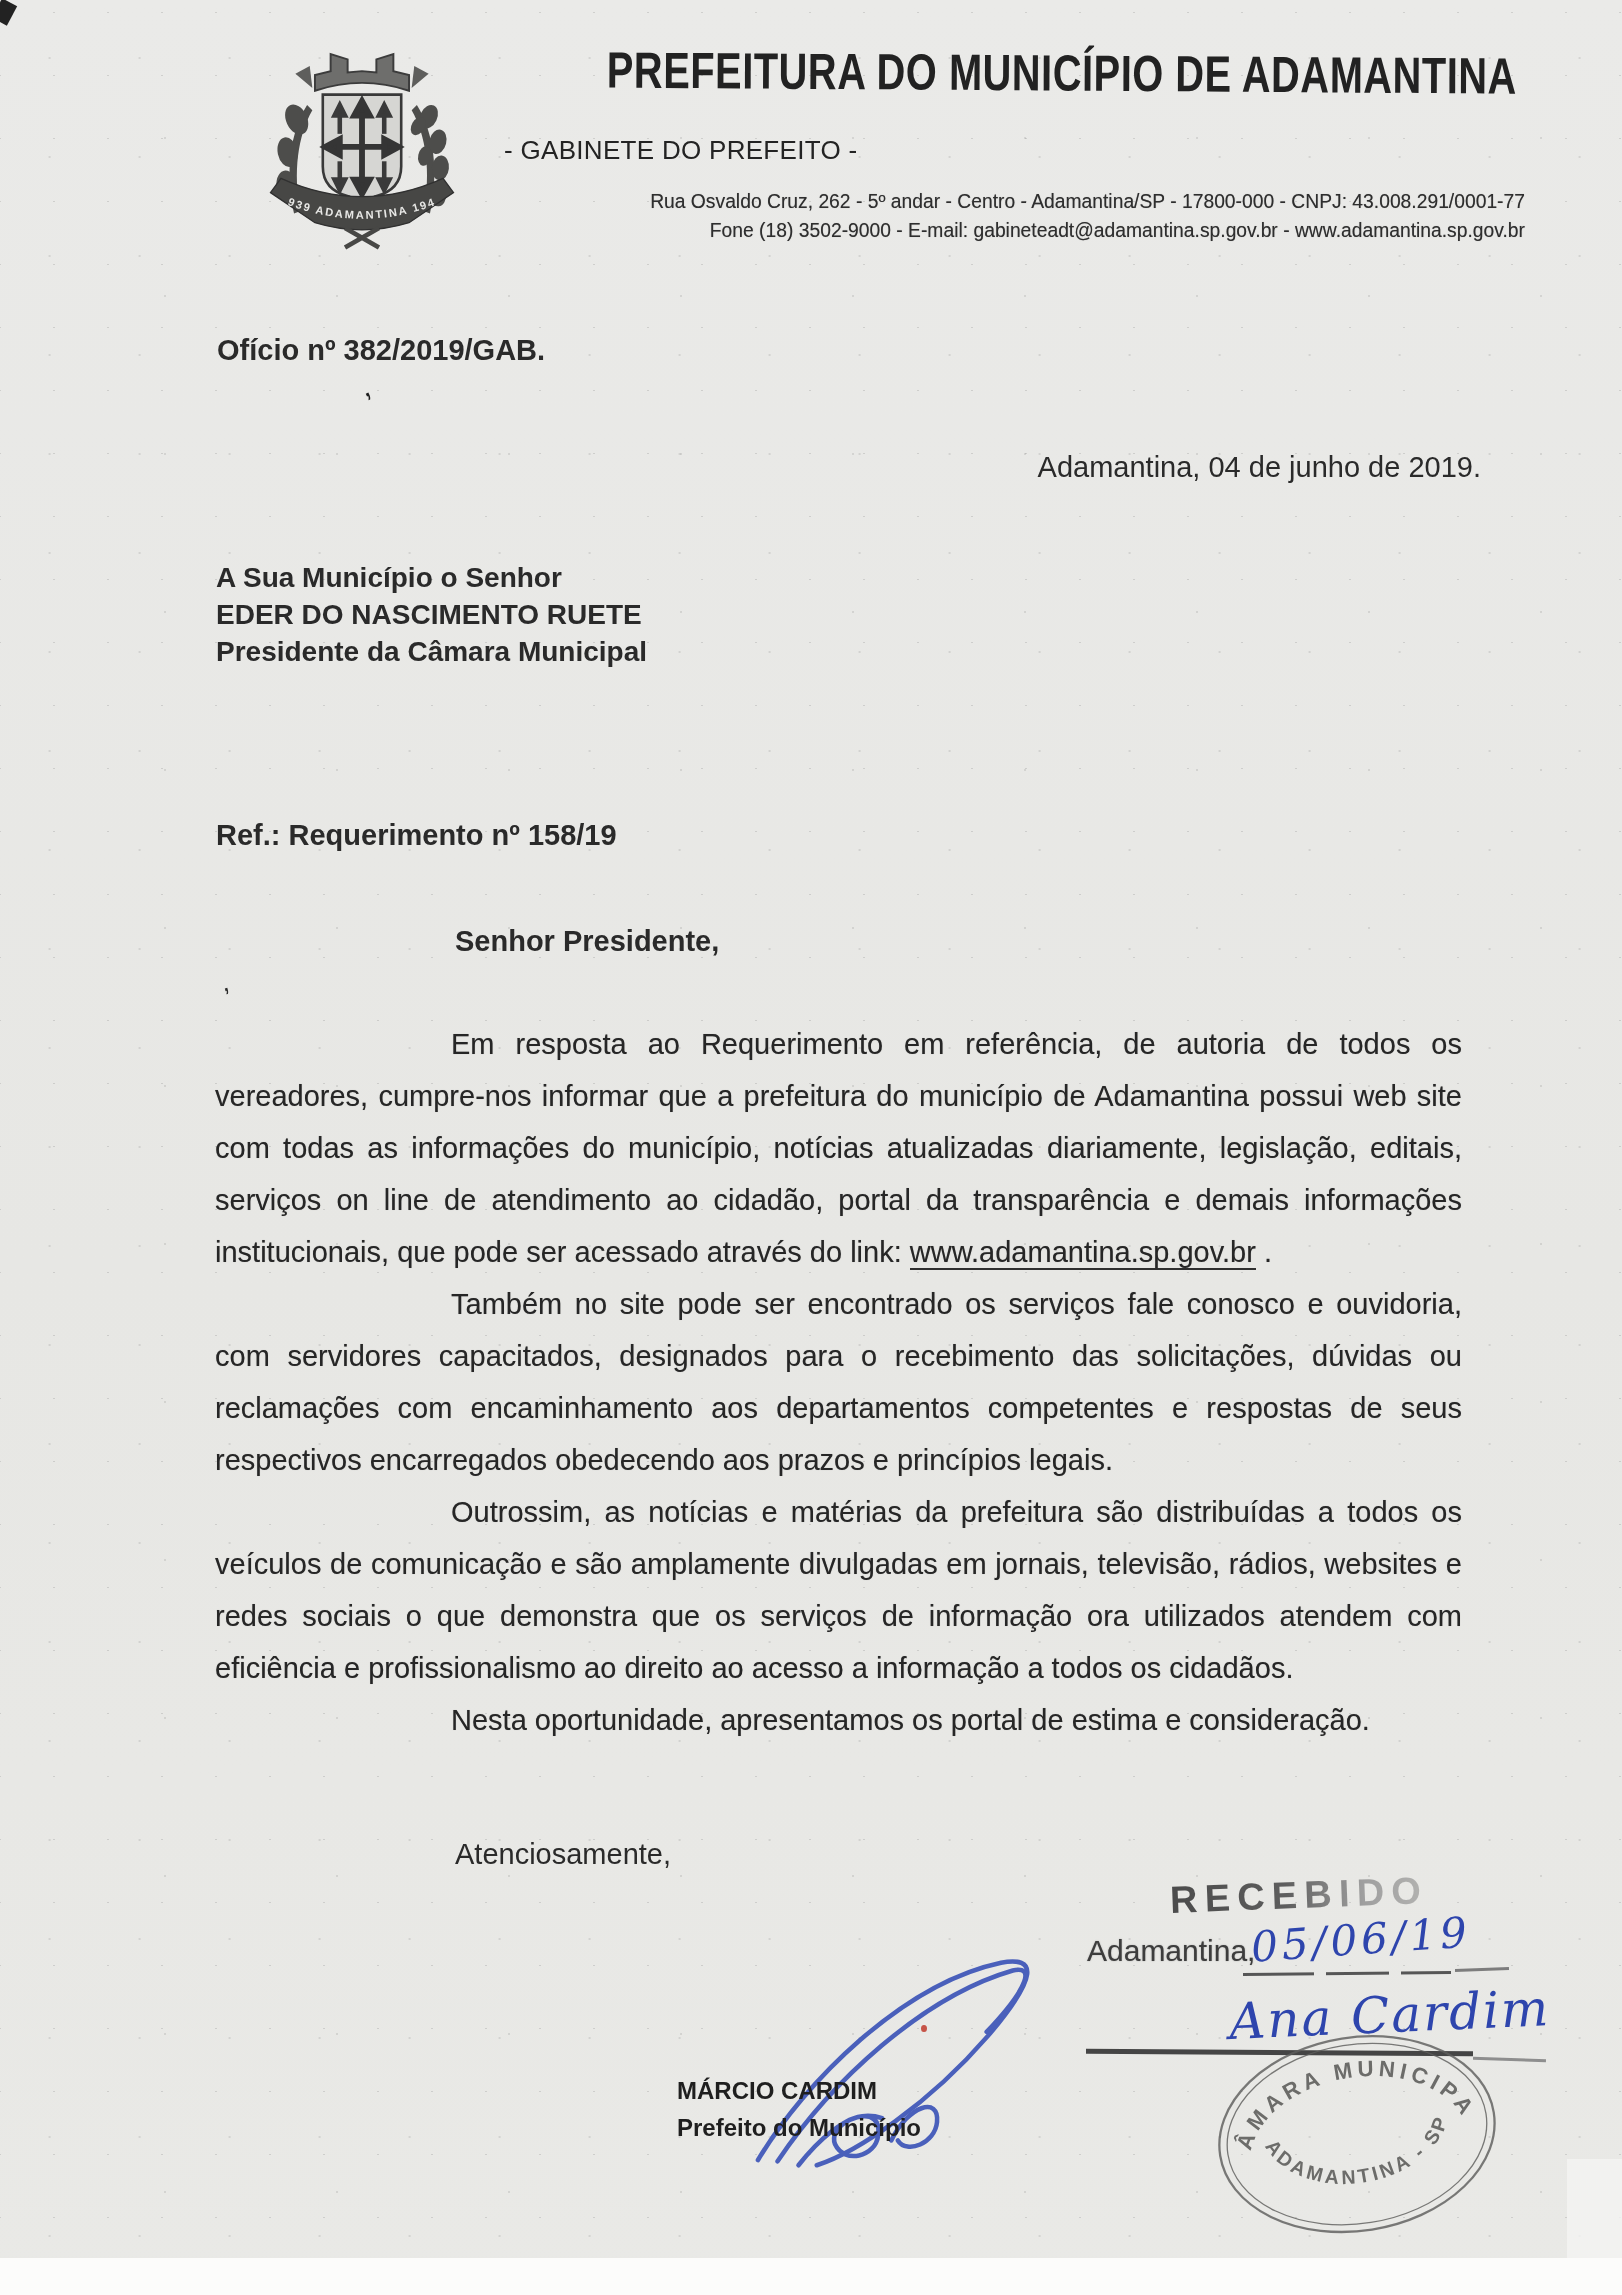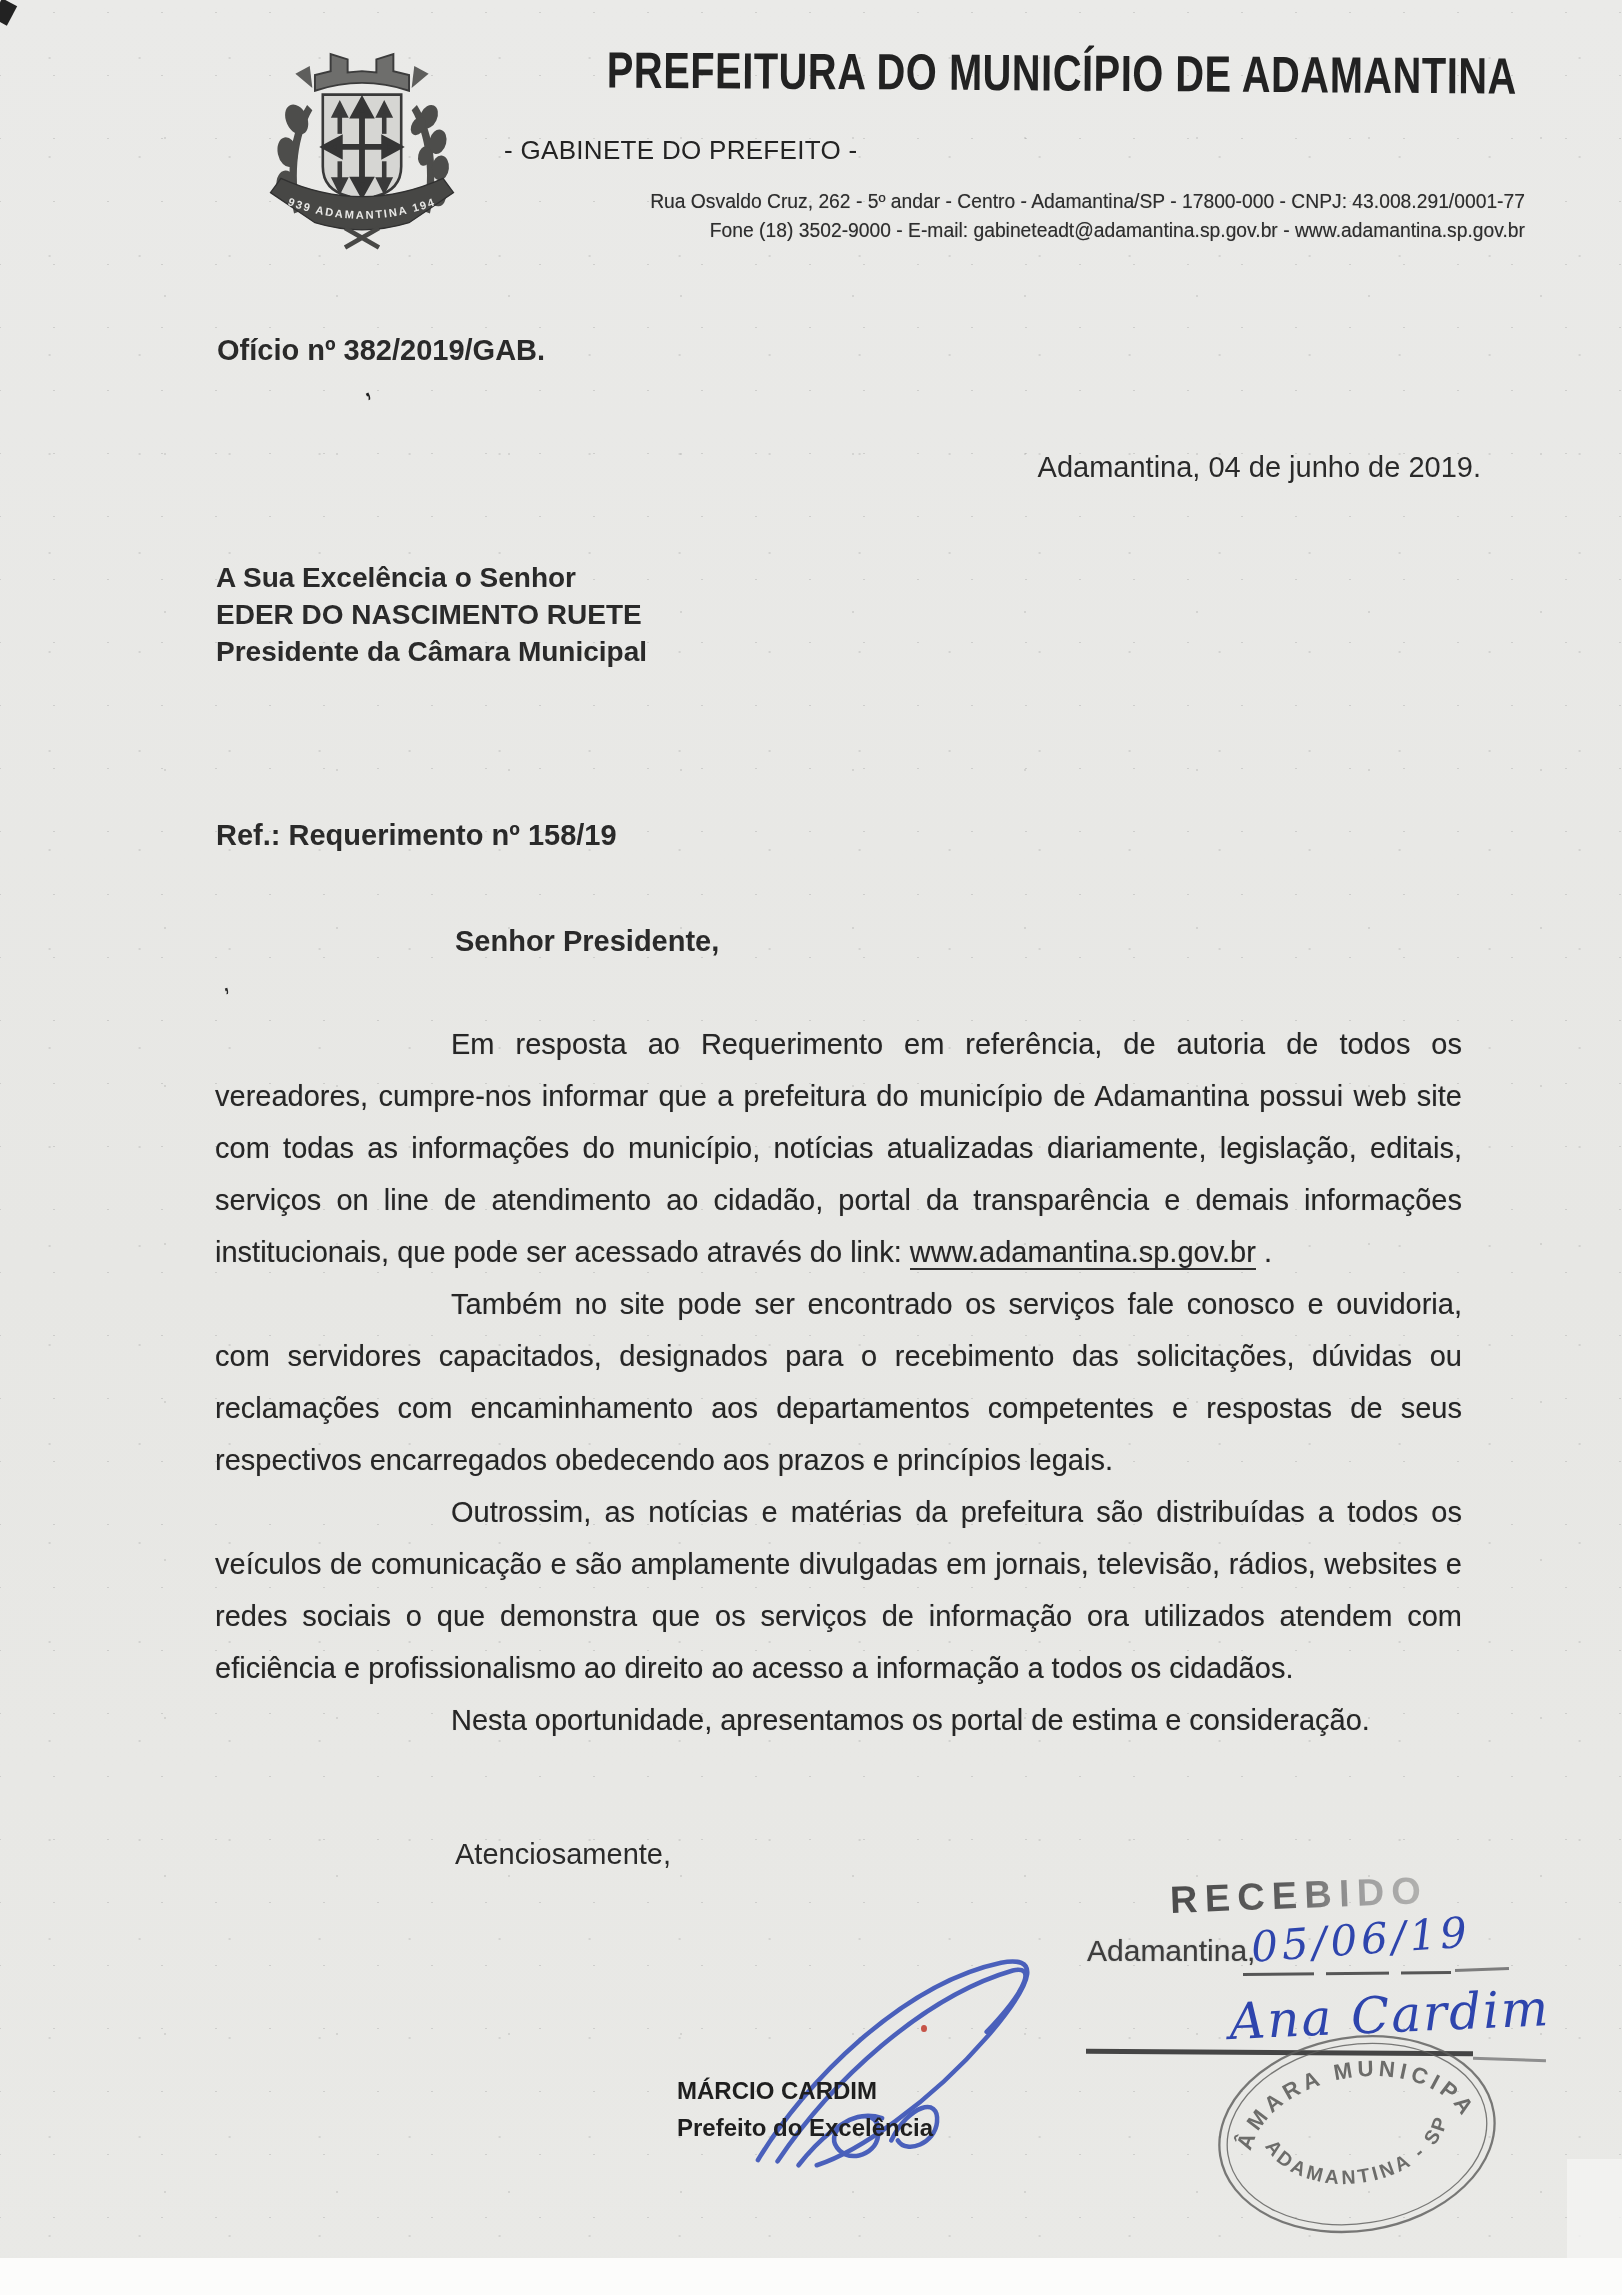--- a/index.html
+++ b/index.html
@@ -156,21 +156,21 @@
 
   <div class="abs org-title">PREFEITURA DO MUNICÍPIO DE ADAMANTINA</div>
   <div class="abs org-subtitle">- GABINETE DO PREFEITO -</div>
   <div class="abs org-addr addr1">Rua Osvaldo Cruz, 262 - 5º andar - Centro - Adamantina/SP - 17800-000 - CNPJ: 43.008.291/0001-77</div>
   <div class="abs org-addr addr2">Fone (18) 3502-9000 - E-mail: gabineteadt@adamantina.sp.gov.br - www.adamantina.sp.gov.br</div>
 
   <div class="abs oficio">Ofício nº 382/2019/GAB.</div>
   <div class="abs dateline">Adamantina, 04 de junho de 2019.</div>
 
   <div class="abs recipient">
-    <div>A Sua Excelência o Senhor</div>
+    <div>A Sua Município o Senhor</div>
     <div>EDER DO NASCIMENTO RUETE</div>
     <div>Presidente da Câmara Municipal</div>
   </div>
 
   <div class="abs reference">Ref.: Requerimento nº 158/19</div>
   <div class="abs salutation">Senhor Presidente,</div>
 
   <div class="abs body-flow">
     <p><span>Em resposta ao Requerimento em referência, de autoria de todos os vereadores, cumpre-nos informar que a prefeitura do município de Adamantina possui web site com todas as informações do município, notícias atualizadas diariamente, legislação, editais, serviços on line de atendimento ao cidadão, portal da transparência e demais informações institucionais, que pode ser acessado através do link: </span><a class="site-link" href="#">www.adamantina.sp.gov.br</a><span> .</span></p>
     <p>Também no site pode ser encontrado os serviços fale conosco e ouvidoria, com servidores capacitados, designados para o recebimento das solicitações, dúvidas ou reclamações com encaminhamento aos departamentos competentes e respostas de seus respectivos encarregados obedecendo aos prazos e princípios legais.</p>
@@ -196,21 +196,21 @@
         <path d="M108,332 C190,210 330,80 468,40 C500,32 496,62 428,134"></path>
         <path d="M140,338 C210,250 268,246 262,292 C258,326 210,336 196,306 C186,282 226,252 268,266"></path>
         <path d="M282,300 C308,246 356,232 352,272 C349,304 306,322 292,300"></path>
       </g>
     </svg>
   </div>
   <div class="abs red-dot"></div>
 
   <div class="abs signer">
     <div>MÁRCIO CARDIM</div>
-    <div>Prefeito do Excelência</div>
+    <div>Prefeito do Município</div>
   </div>
 
   <div class="abs" style="left:1207px;top:2021px;width:307px;height:229px;transform:rotate(-9deg);">
     <svg width="307" height="229" viewBox="0 0 470 350">
       <g stroke="#5f5f5d" fill="none" opacity=".82">
         <ellipse cx="230" cy="172" rx="212" ry="148" stroke-width="3.5"></ellipse>
         <ellipse cx="230" cy="172" rx="200" ry="137" stroke-width="2"></ellipse>
       </g>
       <path id="stampTop" d="M 64,180 A 168,112 0 0 1 396,180" fill="none"></path>
       <path id="stampBottom" d="M 86,160 A 146,104 0 0 0 374,160" fill="none"></path>

